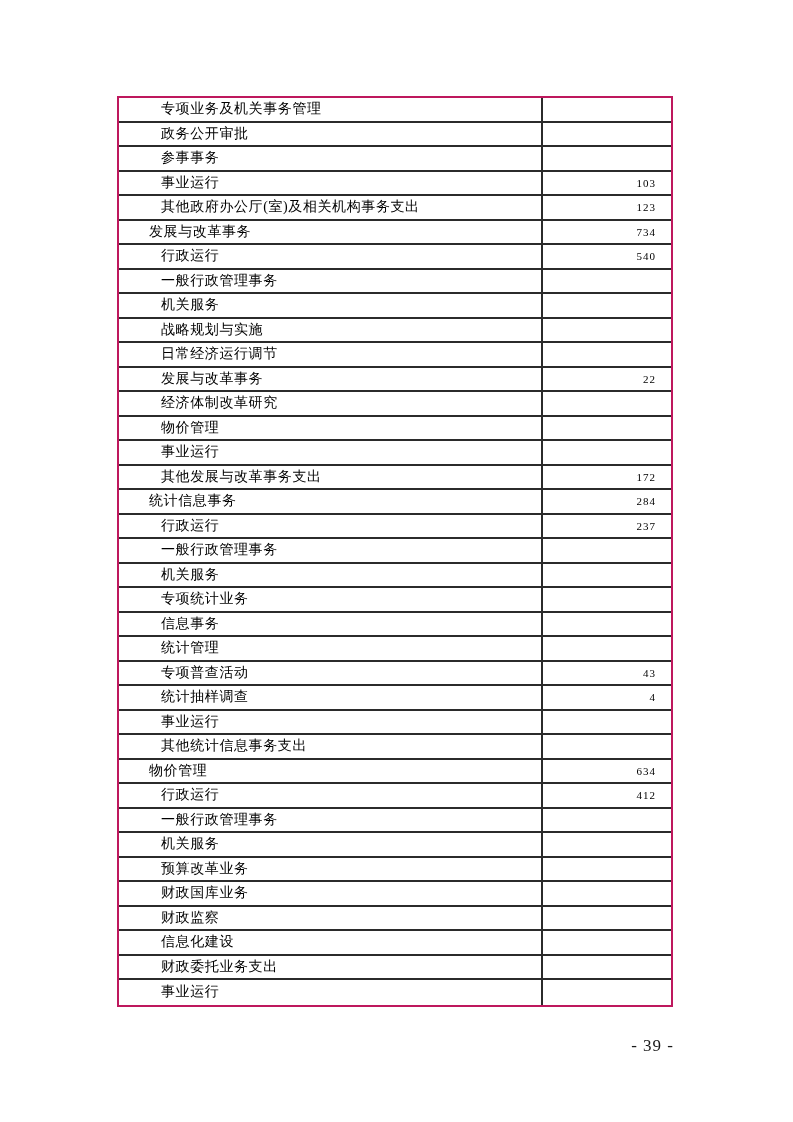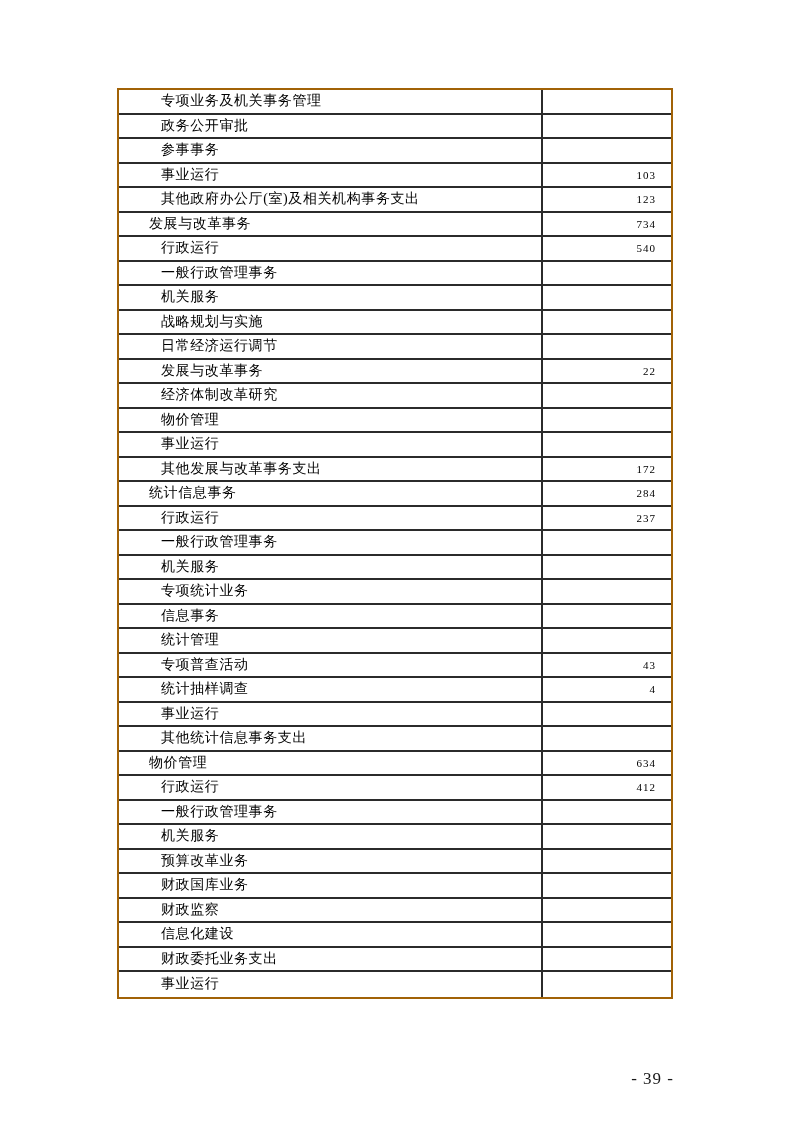--- a/index.html
+++ b/index.html
@@ -11,23 +11,23 @@
     width: 793px;
     height: 1122px;
     background: #ffffff;
     margin: 0 auto;
     overflow: hidden;
   }
 
   .budget-table {
     position: absolute;
     left: 117px;
-    top: 88px;
+    top: 96px;
     width: 556px;
-    border: 2px solid #a16207;
+    border: 2px solid #be185d;
     background: #fff;
   }
 
   .row {
     display: flex;
     height: 24.5px;
     border-bottom: 2px solid #2b2b2b;
   }
   .row:last-child { border-bottom: none; }
 
@@ -55,21 +55,20 @@
     letter-spacing: 1px;
   }
 
   .page-number {
     position: absolute;
     top: 1036px;
     right: 119px;
     font-size: 17px;
     letter-spacing: 1px;
     color: #1a1a1a;
-    margin-top: 33px;
   }
 </style>
 </head>
 <body>
 
 <div class="page">
 
   <div class="budget-table">
 
   <div class="row lvl2">

